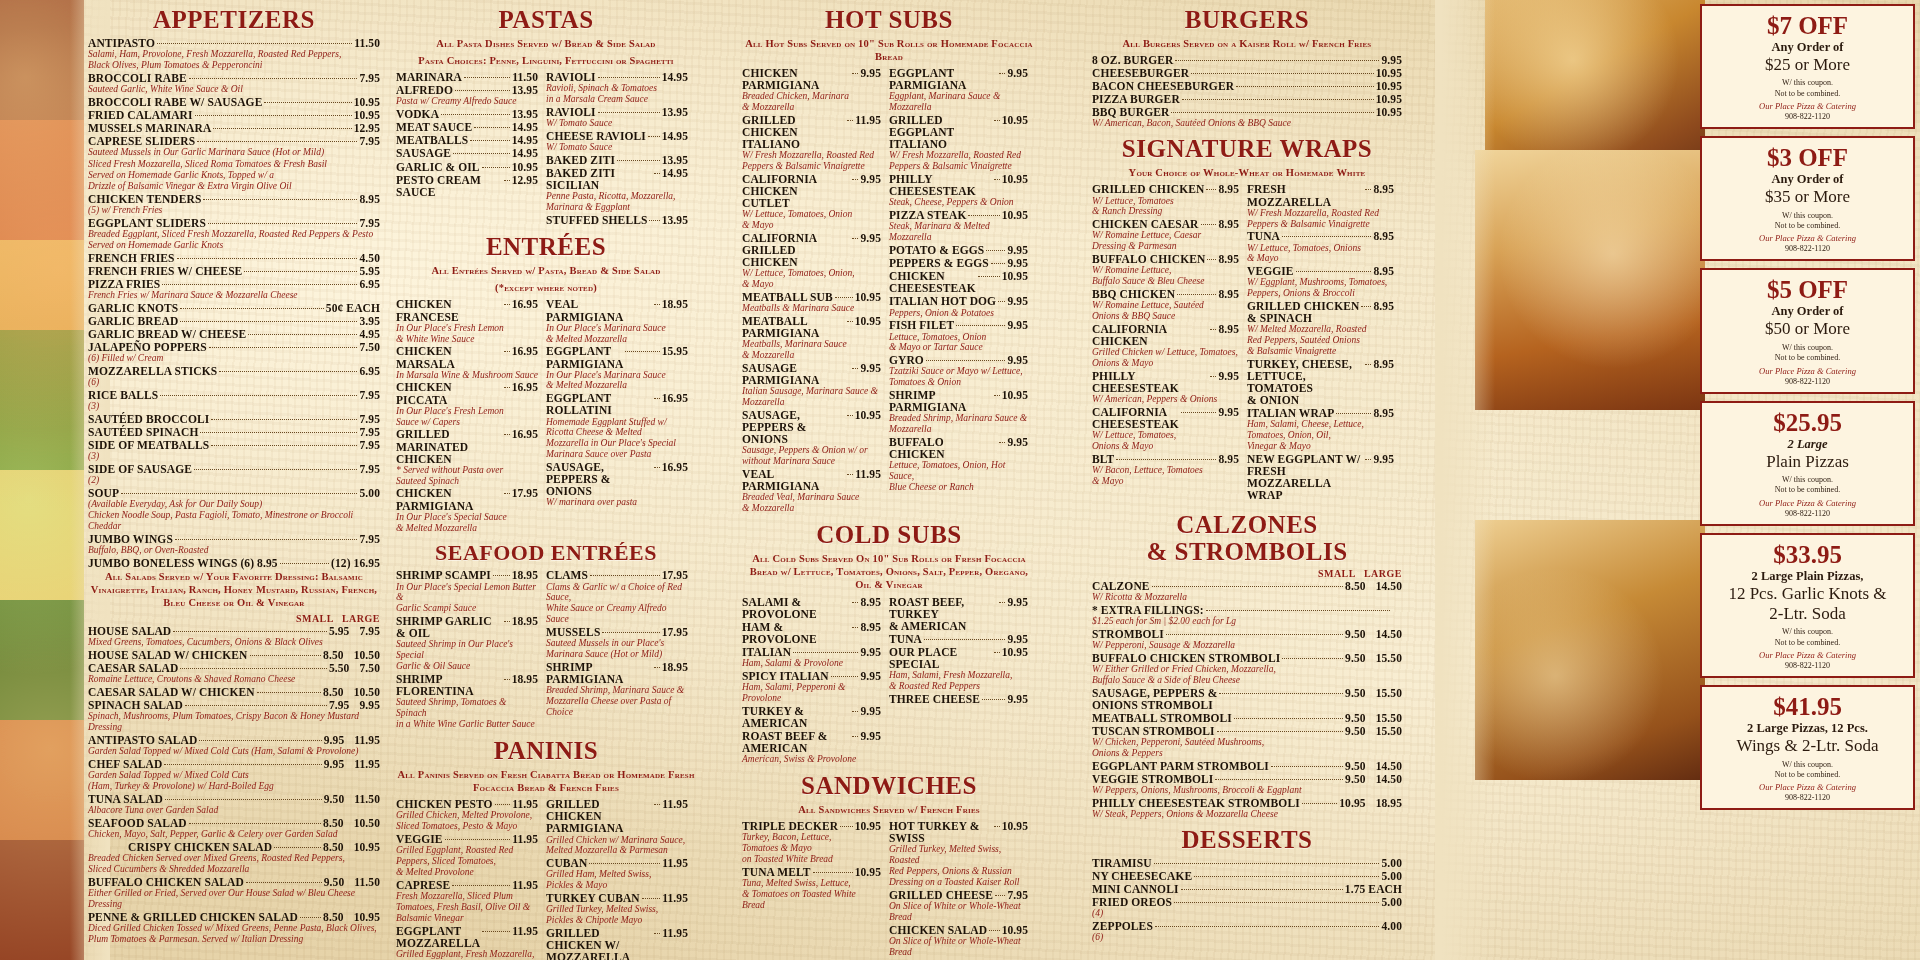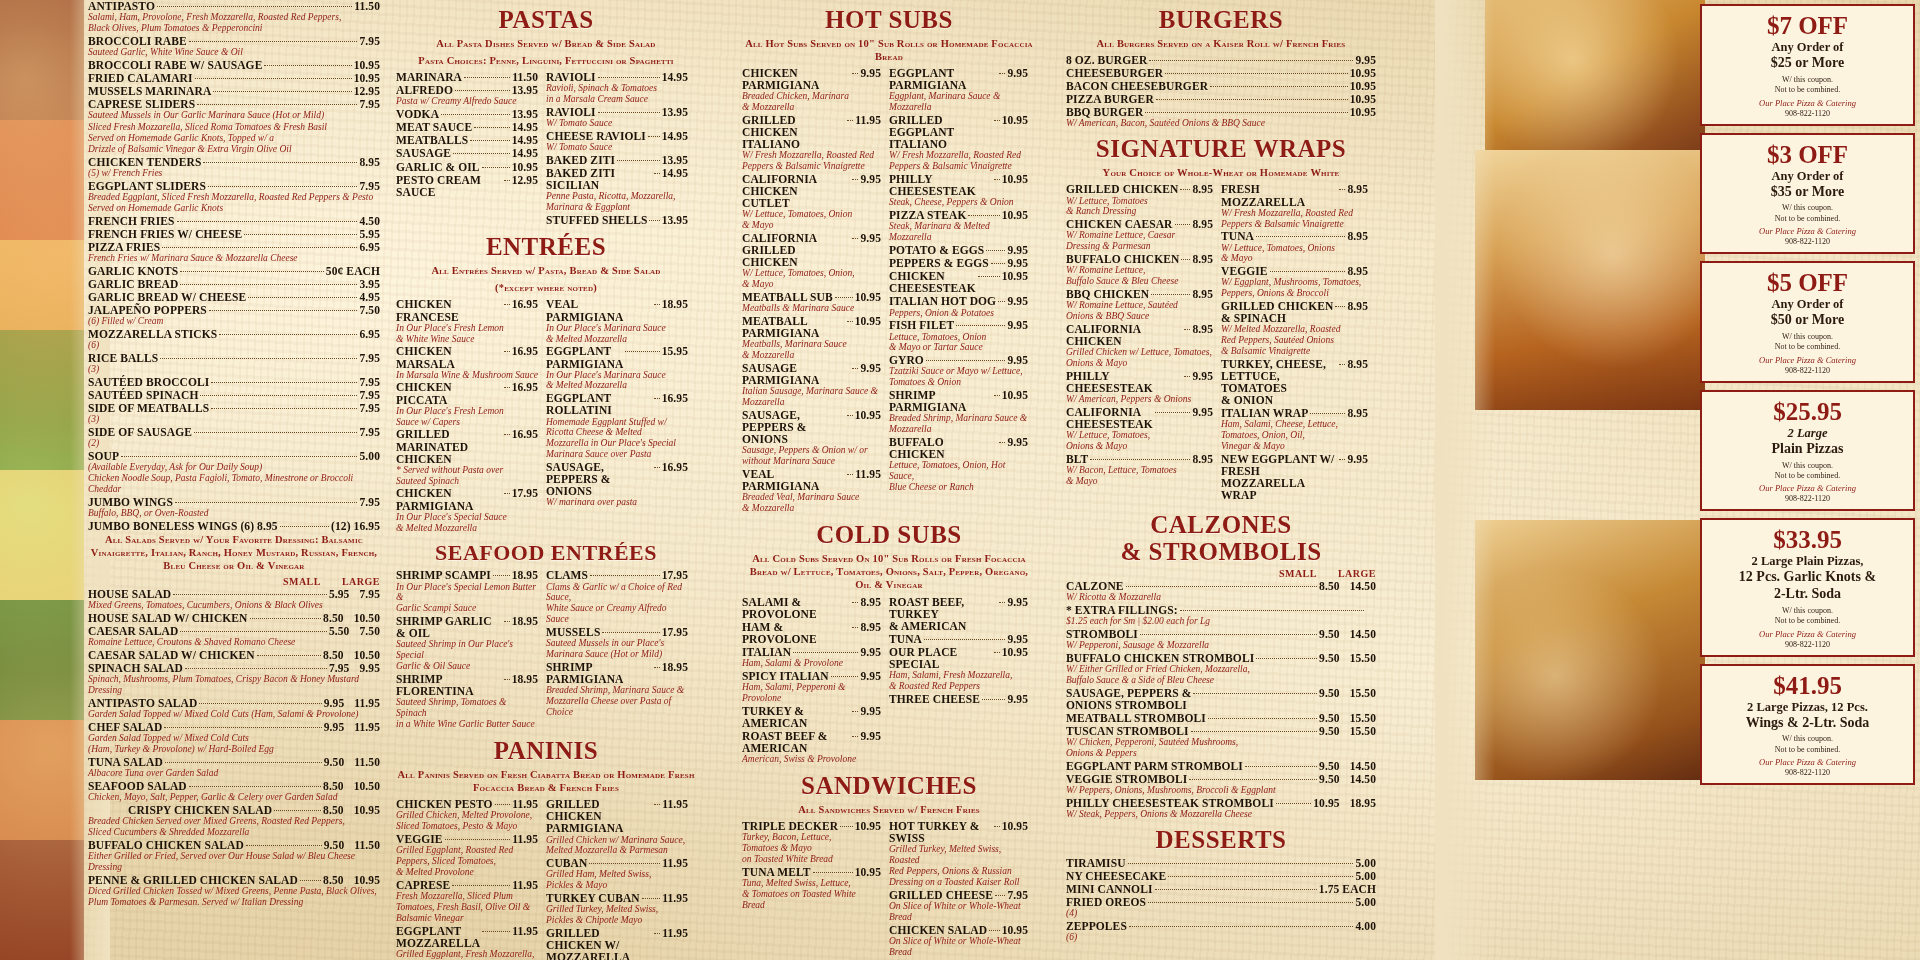--- a/index.html
+++ b/index.html
@@ -77,21 +77,21 @@
     background:linear-gradient(270deg, rgba(240,226,192,0) 0%, rgba(240,226,192,1) 90%);
   }
 
   .content { position:absolute; inset:0; }
 
   
   .col { position:absolute; top:0; }
   #col1 { left:88px;  width:292px; }
   #col2 { left:396px; width:300px; }
   #col3 { left:742px; width:294px; }
-  #col4 { left:1066px;width:310px; }
+  #col4 { left:1092px;width:310px; }
   #coupons { left:1700px; width:215px; top:4px; }
 
   h2.section {
     text-align:center;
     font-family:"Liberation Serif", serif;
     font-weight:bold;
     color:#8e1b14;
     font-size:25px;
     letter-spacing:.5px;
     margin:6px 0 3px 0;
@@ -125,21 +125,21 @@
     transform:translateY(-3px);
     min-width:6px;
   }
   .row .pr { white-space:nowrap; font-weight:bold; }
   .row .pr2 { white-space:nowrap; font-weight:bold; margin-left:10px; }
   .desc {
     font-size:9.5px; font-style:italic; color:#8e1b14;
     line-height:1.15; margin:0 0 1px 0;
   }
   .two-col-head {
-    display:flex; justify-content:flex-end; gap:21px;
+    display:flex; justify-content:flex-end; gap:8px;
     font-size:10px; font-weight:bold; color:#8e1b14;
     font-variant:small-caps; letter-spacing:.5px; margin-bottom:1px;
   }
   .pair { display:flex; }
   .pair > div { width:50%; padding-right:8px; }
 
   
   .coupon {
     border:2.5px solid #8e1b14;
     background:#fdf4e0;
@@ -147,21 +147,21 @@
     padding:7px 6px 6px 6px;
     margin-bottom:7px;
     position:relative;
   }
   .coupon .big {
     font-size:30px; font-weight:bold; color:#8e1b14; line-height:1;
     margin-bottom:2px;
   }
   .coupon .big.small { font-size:25px; }
   .coupon .l1 { font-size:12.5px; font-weight:bold; line-height:1.2; }
-  .coupon .l2 { font-size:14px; font-weight:bold; line-height:1.2; }
+  .coupon .l2 { font-size:17px; font-weight:normal; line-height:1.2; }
   .coupon .fine { font-size:8px; line-height:1.3; margin-top:3px; color:#2b1a0e; }
   .coupon .script {
     font-family:"Liberation Serif", serif; font-style:italic;
     font-size:8.5px; color:#8e1b14; margin-top:2px;
   }
   .coupon .phone { font-size:8px; margin-top:1px; }
 </style>
 </head>
 <body>
 
@@ -169,20 +169,21 @@
 <div class="photo-left"></div>
 <div class="photo-left-fade"></div>
 <div class="photo-top-right"></div>
 <div class="photo-mid-right"></div>
 <div class="photo-bot-right"></div>
 <div class="photo-fade-r"></div>
 
 <div class="content">
 
   <div class="col" id="col1">
+    <h2 class="section">APPETIZERS</h2>
     <div class="items" id="appetizers-list">
         <div class="item">
           <div class="row">
             <span class="nm" style="white-space: pre-line;">ANTIPASTO</span>
             <span class="dots"></span>
             <span class="pr">11.50</span>
           </div>
           <div class="desc" style="white-space: pre-line;">Salami, Ham, Provolone, Fresh Mozzarella, Roasted Red Peppers,
 Black Olives, Plum Tomatoes &amp; Pepperoncini</div>
         </div>

